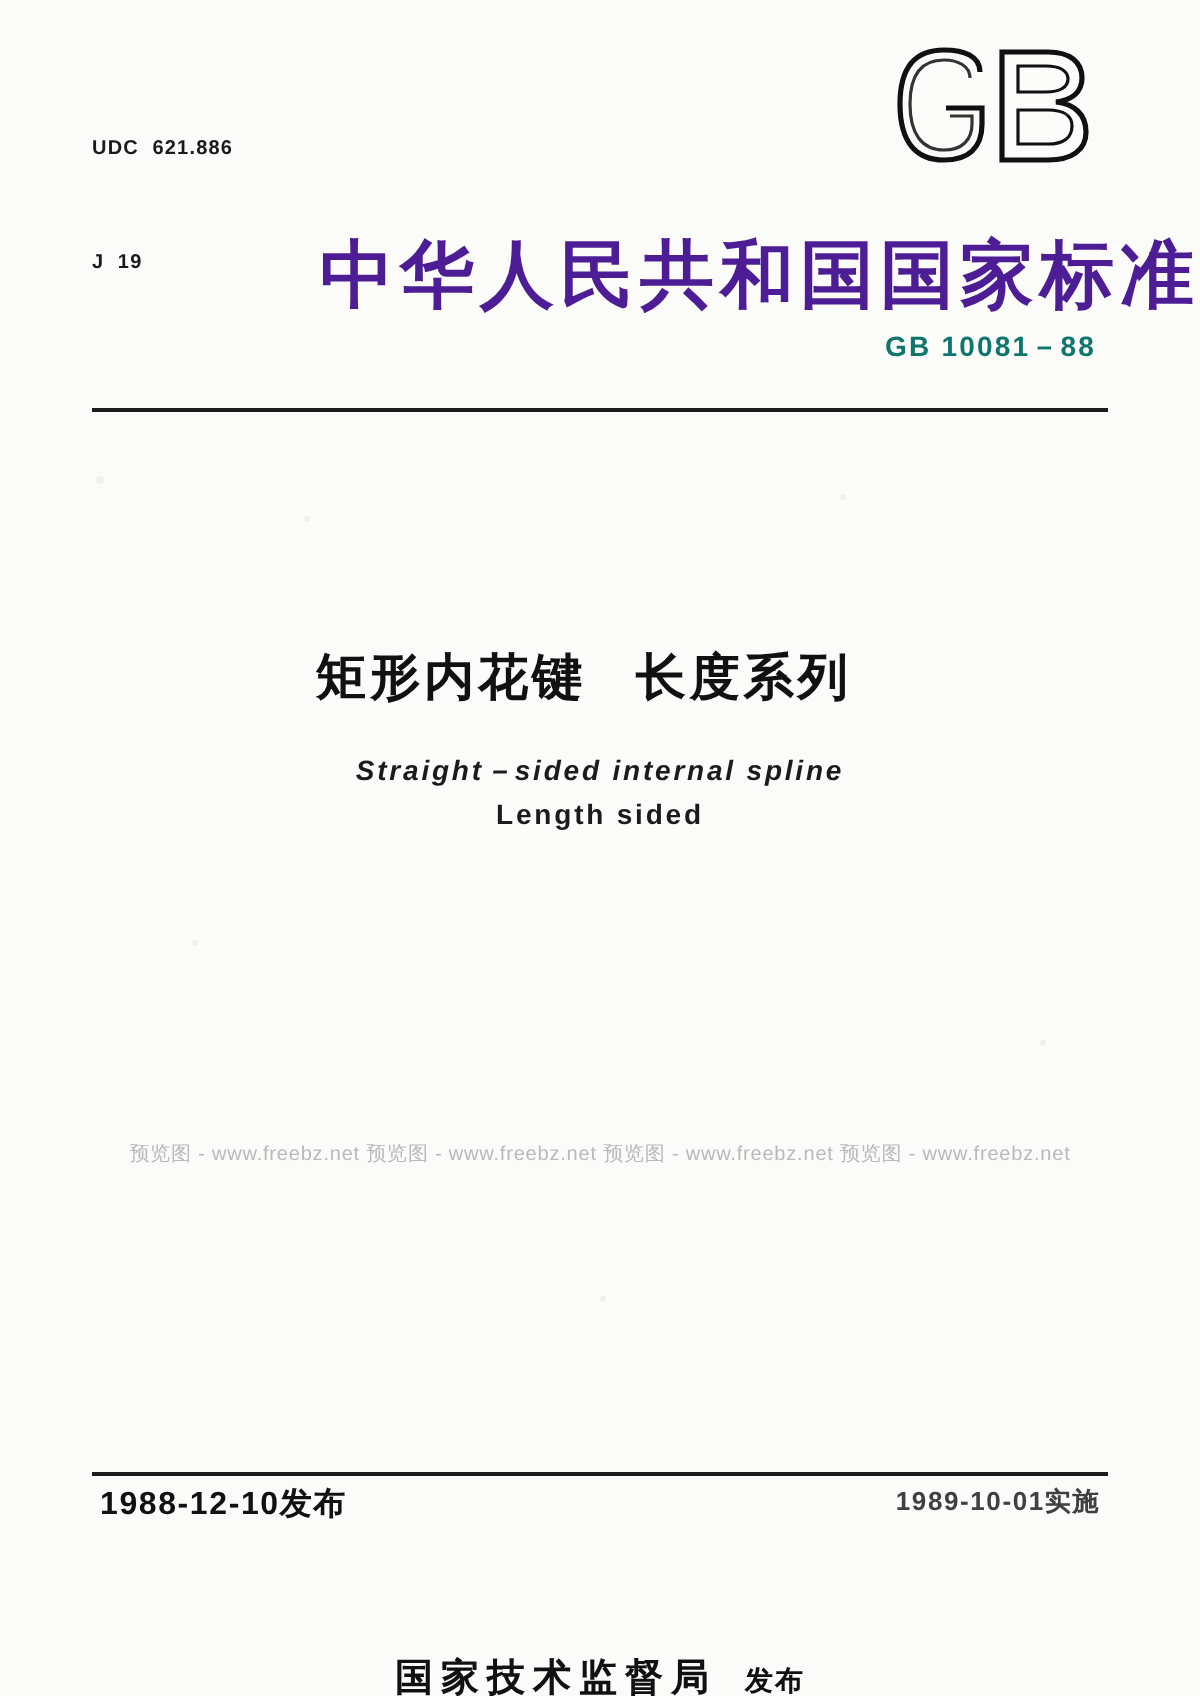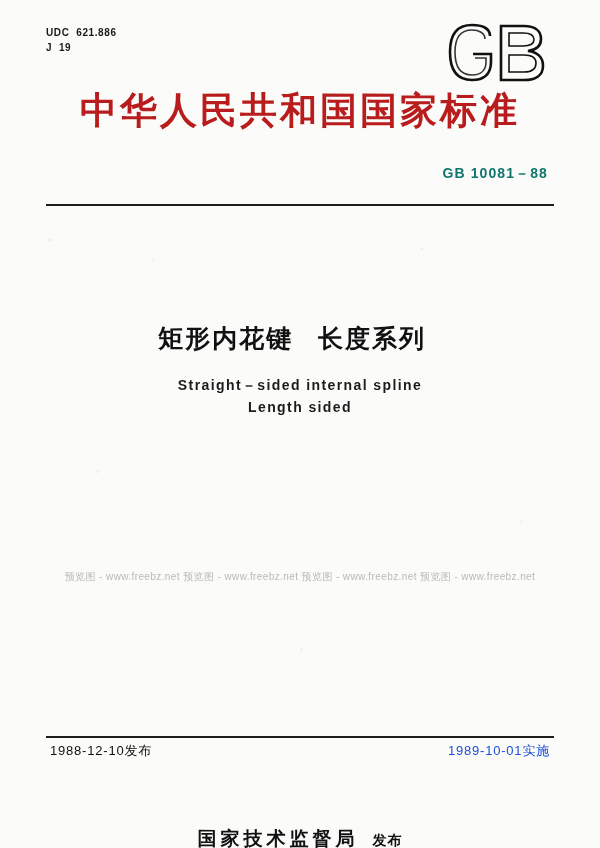--- a/index.html
+++ b/index.html
@@ -27,43 +27,44 @@
     top: 26px;
     line-height: 1.45;
   }
   .udc-line {
     font-family: "Liberation Sans", sans-serif;
     font-size: 10px;
     font-weight: bold;
     letter-spacing: 0.6px;
     color: #1a1a1a;
     white-space: pre;
+    margin-top: 42px;
   }
 
   
   .gb-logo {
     position: absolute;
     right: 48px;
     top: 22px;
     width: 108px;
     height: 62px;
   }
 
   
   .cn-title {
     position: absolute;
     left: 0;
     right: 0;
-    top: 86px;
-    text-align: center;
+    top: 113px;
+    text-align: right;
     font-family: "Liberation Serif", serif;
     font-size: 37px;
     font-weight: bold;
     letter-spacing: 3px;
-    color: #b91c1c;
+    color: #4c1d95;
   }
 
   
   .std-no {
     position: absolute;
     right: 52px;
     top: 165px;
     font-family: "Liberation Sans", sans-serif;
     font-size: 14px;
     font-weight: bold;
@@ -107,20 +108,21 @@
     position: absolute;
     left: 0;
     right: 0;
     top: 377px;
     text-align: center;
     font-family: "Liberation Sans", sans-serif;
     font-size: 14px;
     font-weight: bold;
     letter-spacing: 1.4px;
     color: #1b1b1b;
+    font-style: italic;
   }
   .subject-en2 {
     position: absolute;
     left: 0;
     right: 0;
     top: 399px;
     text-align: center;
     font-family: "Liberation Sans", sans-serif;
     font-size: 14px;
     font-weight: bold;
@@ -143,34 +145,34 @@
     overflow: hidden;
     text-align: center;
   }
 
   
   .date-issue {
     position: absolute;
     left: 50px;
     top: 742px;
     font-family: "Liberation Sans", sans-serif;
-    font-size: 13px;
-    font-weight: normal;
+    font-size: 16px;
+    font-weight: bold;
     letter-spacing: 0.8px;
     color: #111;
   }
   .date-effective {
     position: absolute;
     right: 50px;
     top: 742px;
     font-family: "Liberation Sans", sans-serif;
     font-size: 13px;
-    font-weight: normal;
+    font-weight: bold;
     letter-spacing: 0.8px;
-    color: #1d4ed8;
+    color: #404040;
   }
 
   
   .publisher {
     position: absolute;
     left: 0;
     right: 0;
     top: 786px;
     text-align: center;
     color: #111;

